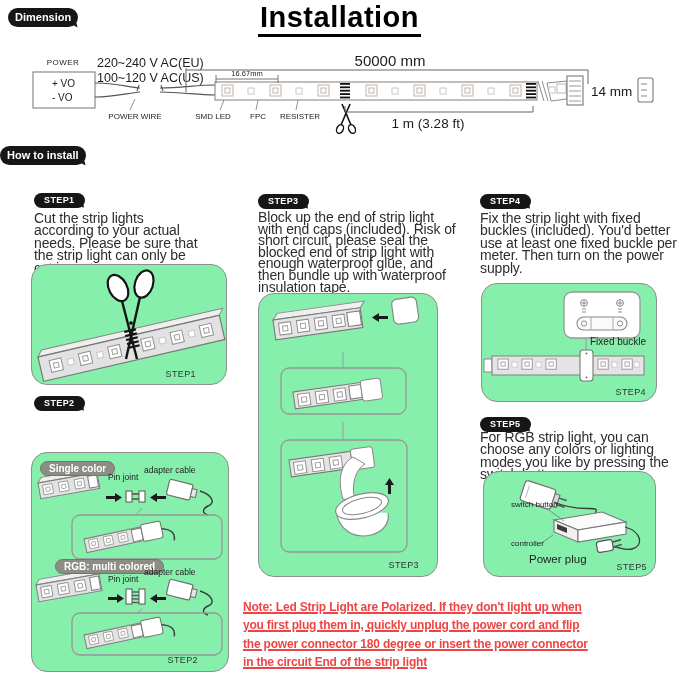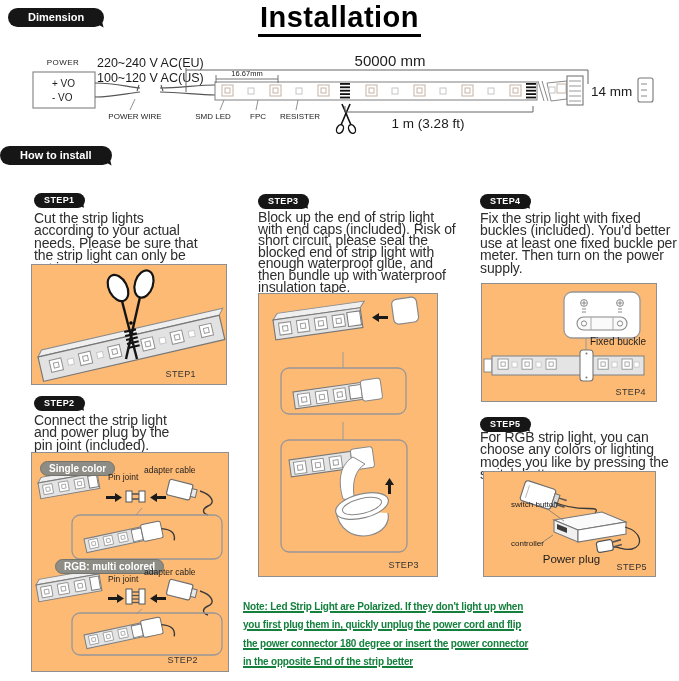--- a/index.html
+++ b/index.html
@@ -6,32 +6,32 @@
   #canvas{position:relative;width:679px;height:681px;background:#fff;overflow:hidden;
           font-family:"Liberation Sans",sans-serif;color:#222}
   .abs{position:absolute}
   #title{position:absolute;top:1px;left:0;right:0;margin:0 auto;width:max-content;
          font-size:29px;font-weight:bold;letter-spacing:.5px;line-height:33px;color:#000;
          border-bottom:3.5px solid #000;padding:0 2px}
   .bubble{position:absolute;background:#161616;color:#fff;font-weight:bold;border-radius:10px;
           white-space:nowrap;display:inline-block}
   .bubble::after{content:"";position:absolute;right:-2px;bottom:-5px;width:0;height:0;
           border:4px solid transparent;border-top:9px solid #161616;transform:rotate(-38deg)}
-  .bubble.big{font-size:11px;padding:3px 20px 4px}
+  .bubble.big{font-size:11px;padding:3px 7px 4px}
   .bubble.step{font-size:9px;padding:2px 10px 3px;letter-spacing:.4px;border-radius:8px}
   .bubble.step::after{border-top-width:7px;bottom:-4px}
   .pill{position:absolute;background:#8d8d86;border:1px solid #74746d;color:#fff;font-weight:bold;
         font-size:10px;padding:2px 8px;border-radius:8px;white-space:nowrap;line-height:9px}
   .stepText{position:absolute;font-size:14px;line-height:12.4px;color:#2d2d2d;letter-spacing:-.12px}
-  .figBox{position:absolute;border:1.4px solid #8f8f8f;border-radius:0;background:#fdba74}
+  .figBox{position:absolute;border:1.4px solid #8f8f8f;border-radius:16px;background:#86efac}
   .figBox svg{position:absolute;left:0;top:0}
   .figLabel{position:absolute;font-size:9px;color:#333;letter-spacing:.4px}
   .tinyLabel{position:absolute;color:#1e1e1e;white-space:nowrap}
-  .note{position:absolute;left:243px;top:598px;font-weight:bold;color:#15803d;
-        font-size:10px;line-height:18.3px;letter-spacing:-.2px}
+  .note{position:absolute;left:243px;top:598px;font-weight:bold;color:#ef4444;
+        font-size:12px;line-height:18.3px;letter-spacing:-.2px}
   .note div{text-decoration:underline;text-decoration-thickness:1.5px;white-space:nowrap}
   svg text{font-family:"Liberation Sans",sans-serif;fill:#1c1c1c}
 </style>
 </head>
 <body>
 
 <div id="canvas">
 
   <svg width="0" height="0" style="position:absolute" aria-hidden="true">
     <defs>
@@ -193,21 +193,20 @@
         <ellipse cx="112" cy="19" rx="9" ry="14" transform="rotate(18 112 19)" stroke-width="2.2"></ellipse>
         <line x1="90" y1="36" x2="105" y2="94" stroke-width="2.4"></line>
         <line x1="108" y1="32" x2="94" y2="94" stroke-width="2.4"></line>
         <circle cx="99" cy="58" r="1.8" fill="#000" stroke="none"></circle>
       </g>
     </svg>
     <span class="figLabel" style="right:30px;bottom:5px">STEP1</span>
   </div>
 
   <span class="bubble step" style="left:34px;top:396px">STEP2</span>
-  <div class="stepText" style="left:34px;top:414px;width:150px">Connect the strip light and power plug by the pin joint (included).</div>
   <div class="figBox" style="left:31px;top:452px;width:196px;height:218px">
     <svg width="196" height="218" viewBox="0 0 196 218">
 
       <g transform="translate(6,30) rotate(-10)">
         <polygon points="0,0 60,0 64,-5 4,-5" fill="#efefef" stroke="#8a8a8a"></polygon>
         <rect width="60" height="16" fill="#e3e3e3" stroke="#7d7d7d"></rect>
         <use href="#ledB" transform="translate(4,3) scale(0.8)"></use>
           <use href="#ledB" transform="translate(20,3) scale(0.8)"></use>
           <use href="#ledB" transform="translate(36,3) scale(0.8)"></use>
         <rect x="50" y="2" width="9" height="12" fill="#fff" stroke="#7d7d7d"></rect>
@@ -399,24 +398,24 @@
       <line x1="56" y1="72" x2="69" y2="63" stroke="#777" stroke-width=".8"></line>
       <path d="M141,55 C158,60 160,74 148,77 C140,79 134,74 128,75" fill="none" stroke="#3a3a3a" stroke-width="1.3"></path>
       <g transform="translate(112,70) rotate(-10)">
         <rect width="16" height="11" rx="2.5" fill="#fff" stroke="#555" stroke-width="1.2"></rect>
         <line x1="16" y1="3" x2="25" y2="2" stroke="#555" stroke-width="1.6"></line>
         <line x1="16" y1="8" x2="25" y2="7" stroke="#555" stroke-width="1.6"></line>
       </g>
     </svg>
     <span class="tinyLabel" style="left:27px;top:28px;font-size:8px">switch button</span>
     <span class="tinyLabel" style="left:27px;top:67px;font-size:8px">controller</span>
-    <span class="tinyLabel" style="left:45px;top:81px;width:85px;text-align:center;font-size:11.5px">Power plug</span>
+    <span class="tinyLabel" style="left:45px;top:81px;width:85px;text-align:left;font-size:11.5px">Power plug</span>
     <span class="figLabel" style="right:8px;bottom:4px">STEP5</span>
   </div>
 
   <div class="note">
     <div>Note: Led Strip Light are Polarized. If they don't light up when</div>
     <div>you first plug them in, quickly unplug the power cord and flip</div>
     <div>the power connector 180 degree or insert the power connector</div>
-    <div>in the opposite End of the strip better</div>
+    <div>in the circuit End of the strip light</div>
   </div>
 
 </div>
 
 </body></html>

